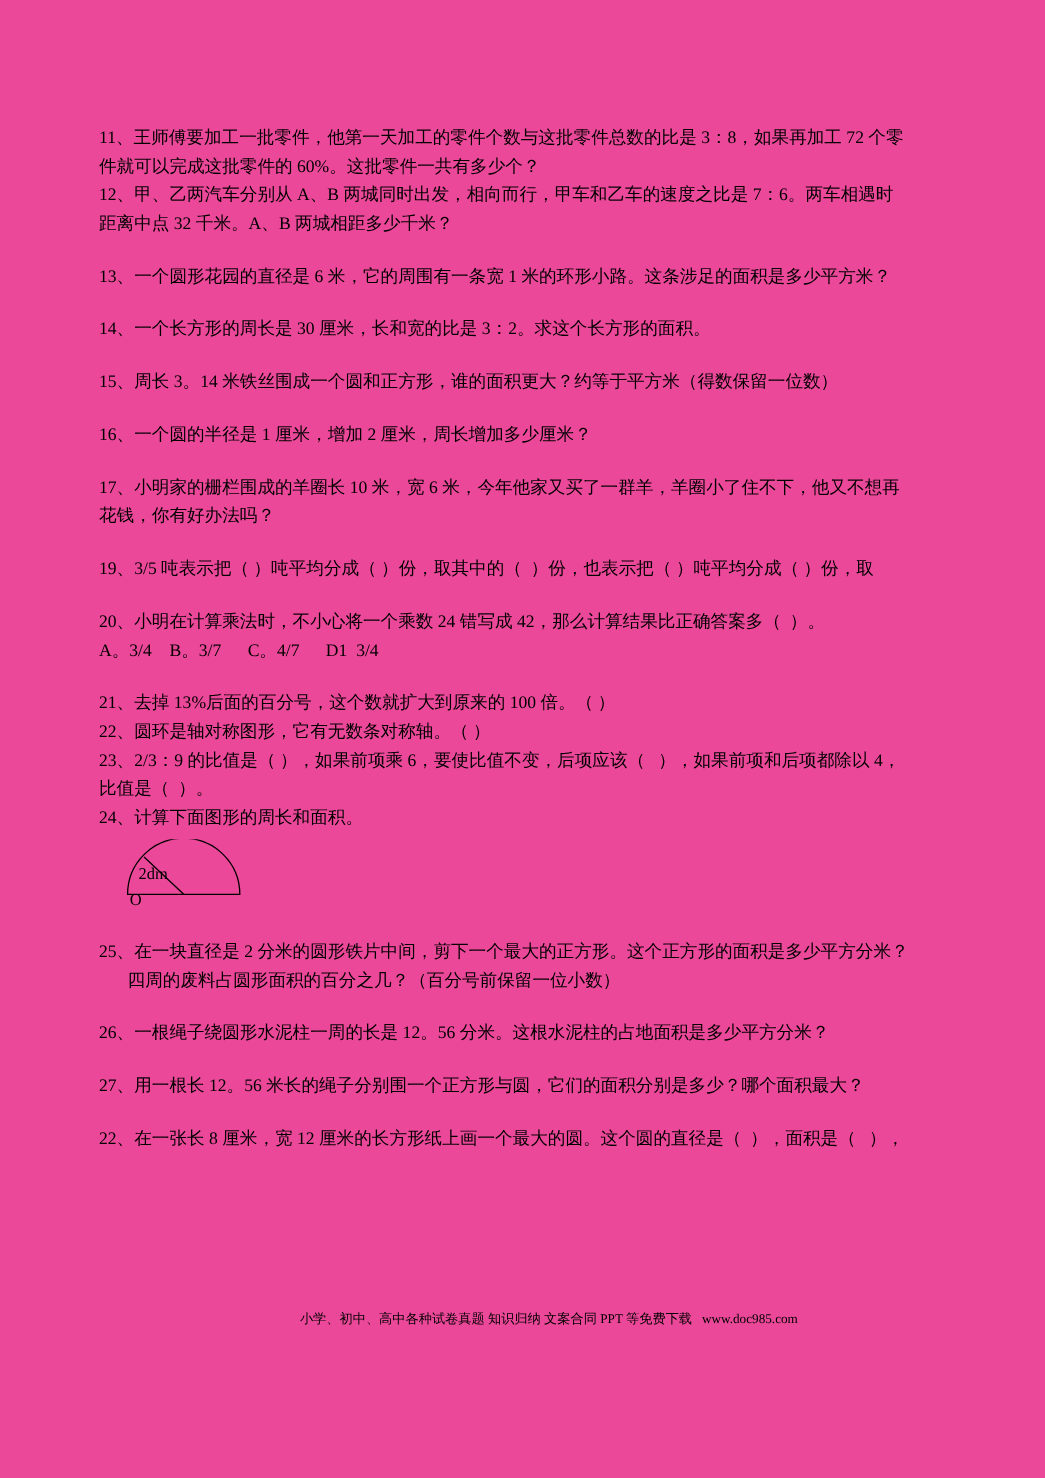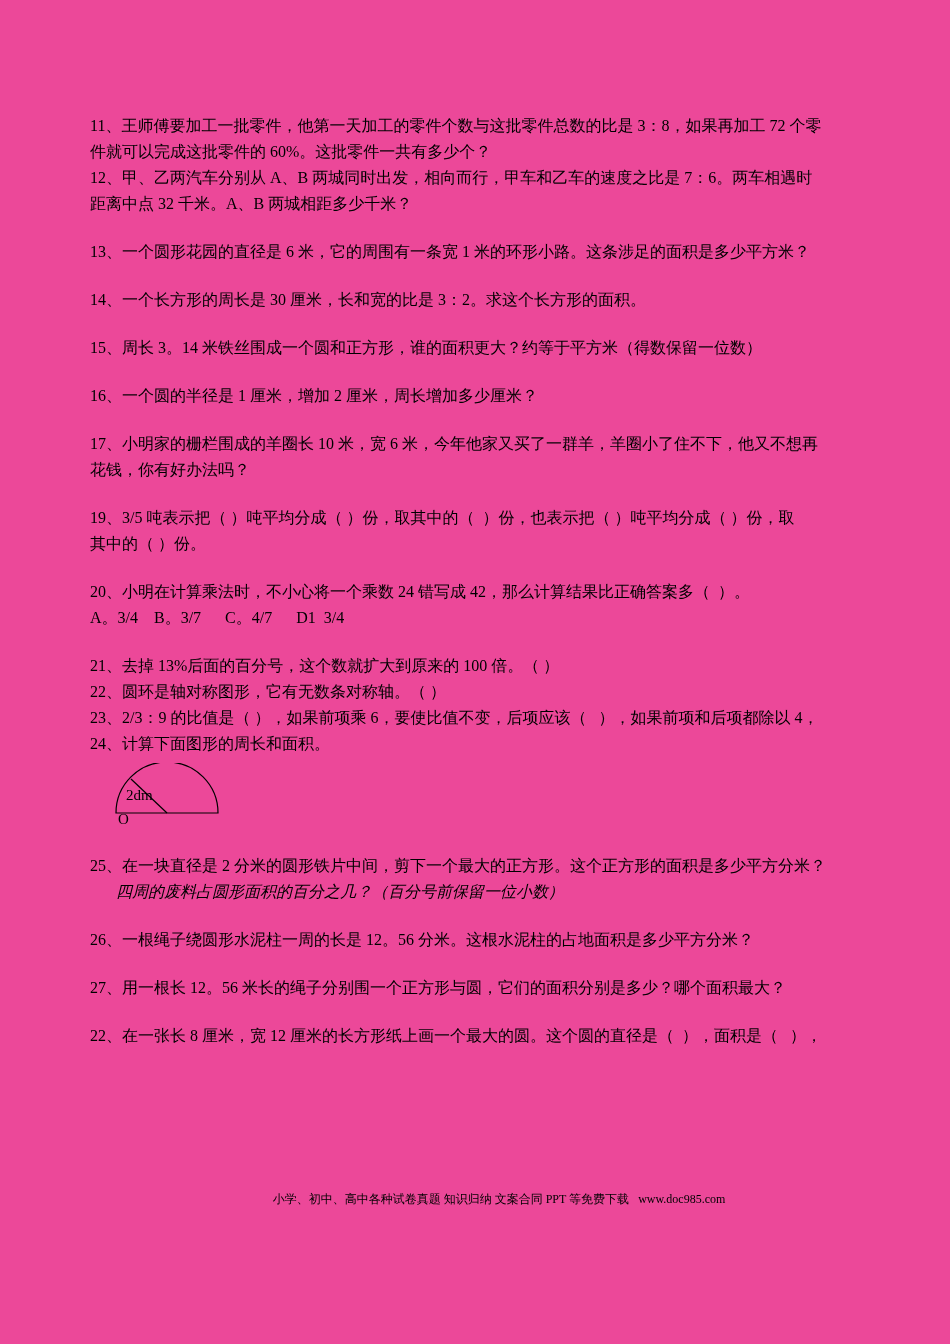--- a/index.html
+++ b/index.html
@@ -22,21 +22,20 @@
     left: 90px;
     width: 788px;
   }
   .line {
     font-size: 16px;
     line-height: 26px;
     white-space: pre-wrap;
   }
   .line.indent {
     padding-left: 26px;
-    font-style: italic;
   }
   .problem { margin: 0; }
   .problem.gap { margin-bottom: 22px; }
   .figure {
     position: relative;
     width: 140px;
     height: 66px;
     margin: 6px 0 24px 20px;
   }
   .figure svg {
@@ -97,38 +96,38 @@
     </div>
 
     <div class="problem gap">
       <div class="line">17、小明家的栅栏围成的羊圈长 10 米，宽 6 米，今年他家又买了一群羊，羊圈小了住不下，他又不想再</div>
       <div class="line">花钱，你有好办法吗？</div>
     </div>
 
 
     <div class="problem gap">
       <div class="line">19、3/5 吨表示把（ ）吨平均分成（ ）份，取其中的（  ）份，也表示把（ ）吨平均分成（ ）份，取</div>
-      <div class="line">其中的（ ）份。</div>
     </div>
 
     <div class="problem gap">
       <div class="line">20、小明在计算乘法时，不小心将一个乘数 24 错写成 42，那么计算结果比正确答案多（  ）。</div>
       <div class="line">A。3/4    B。3/7      C。4/7      D1  3/4</div>
     </div>
 
     <div class="problem">
       <div class="line">21、去掉 13%后面的百分号，这个数就扩大到原来的 100 倍。（ ）</div>
     </div>
 
     <div class="problem">
       <div class="line">22、圆环是轴对称图形，它有无数条对称轴。（ ）</div>
     </div>
 
     <div class="problem">
       <div class="line">23、2/3：9 的比值是（ ），如果前项乘 6，要使比值不变，后项应该（   ），如果前项和后项都除以 4，</div>
+      <div class="line">比值是（  ）。</div>
     </div>
 
     <div class="problem">
       <div class="line">24、计算下面图形的周长和面积。</div>
     </div>
 
     <div class="figure">
       <svg width="120" height="58" viewBox="0 0 120 58" aria-hidden="true">
         <path d="M 6 50 A 51 51 0 0 1 108 50 L 6 50 Z" fill="none" stroke="#000000" stroke-width="1.2"></path>
         <line x1="57" y1="50" x2="21" y2="16" stroke="#000000" stroke-width="1.2"></line>

